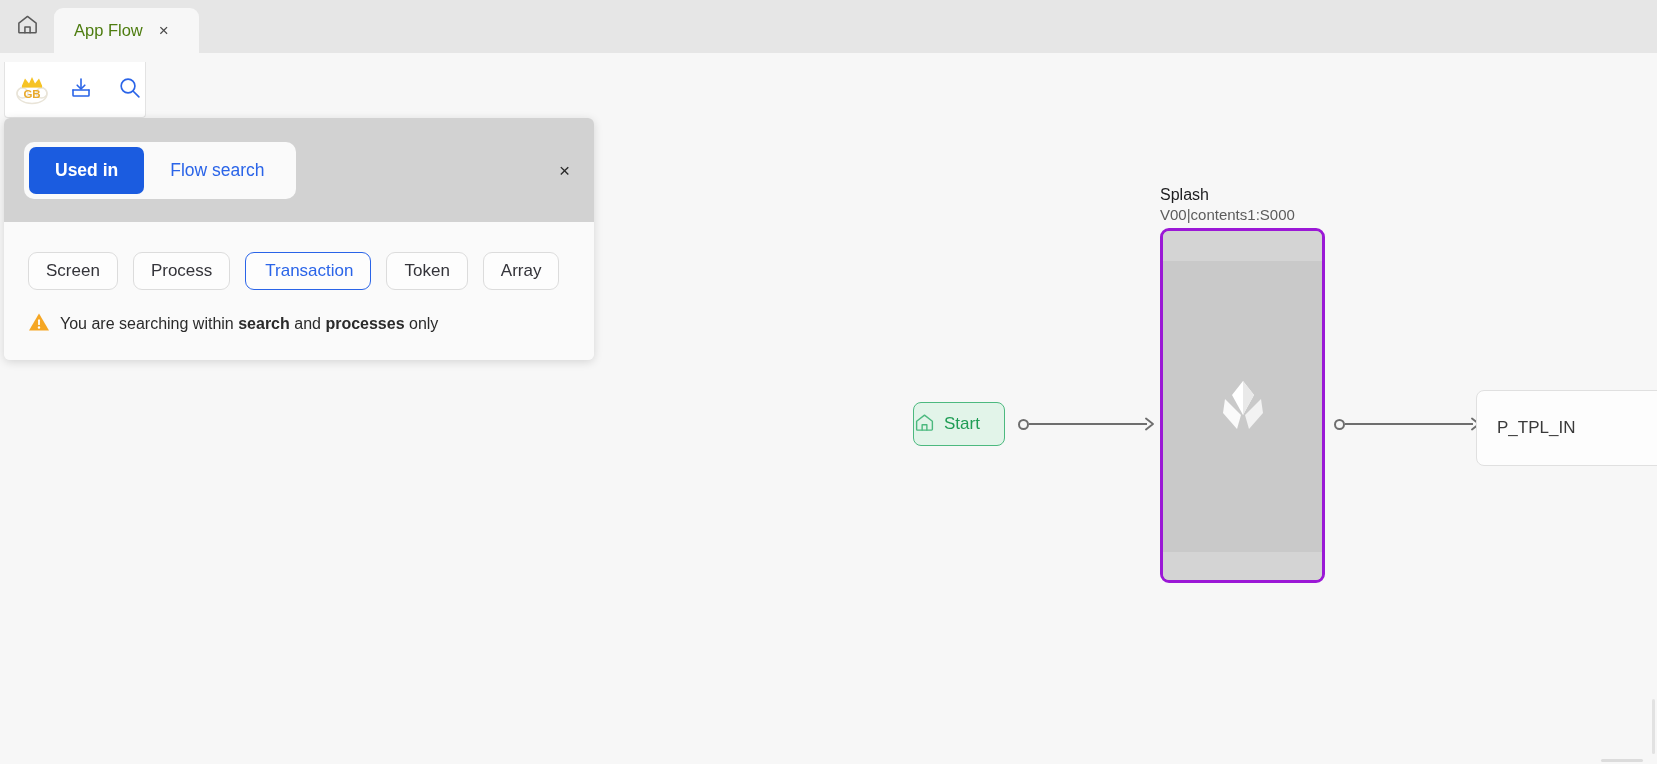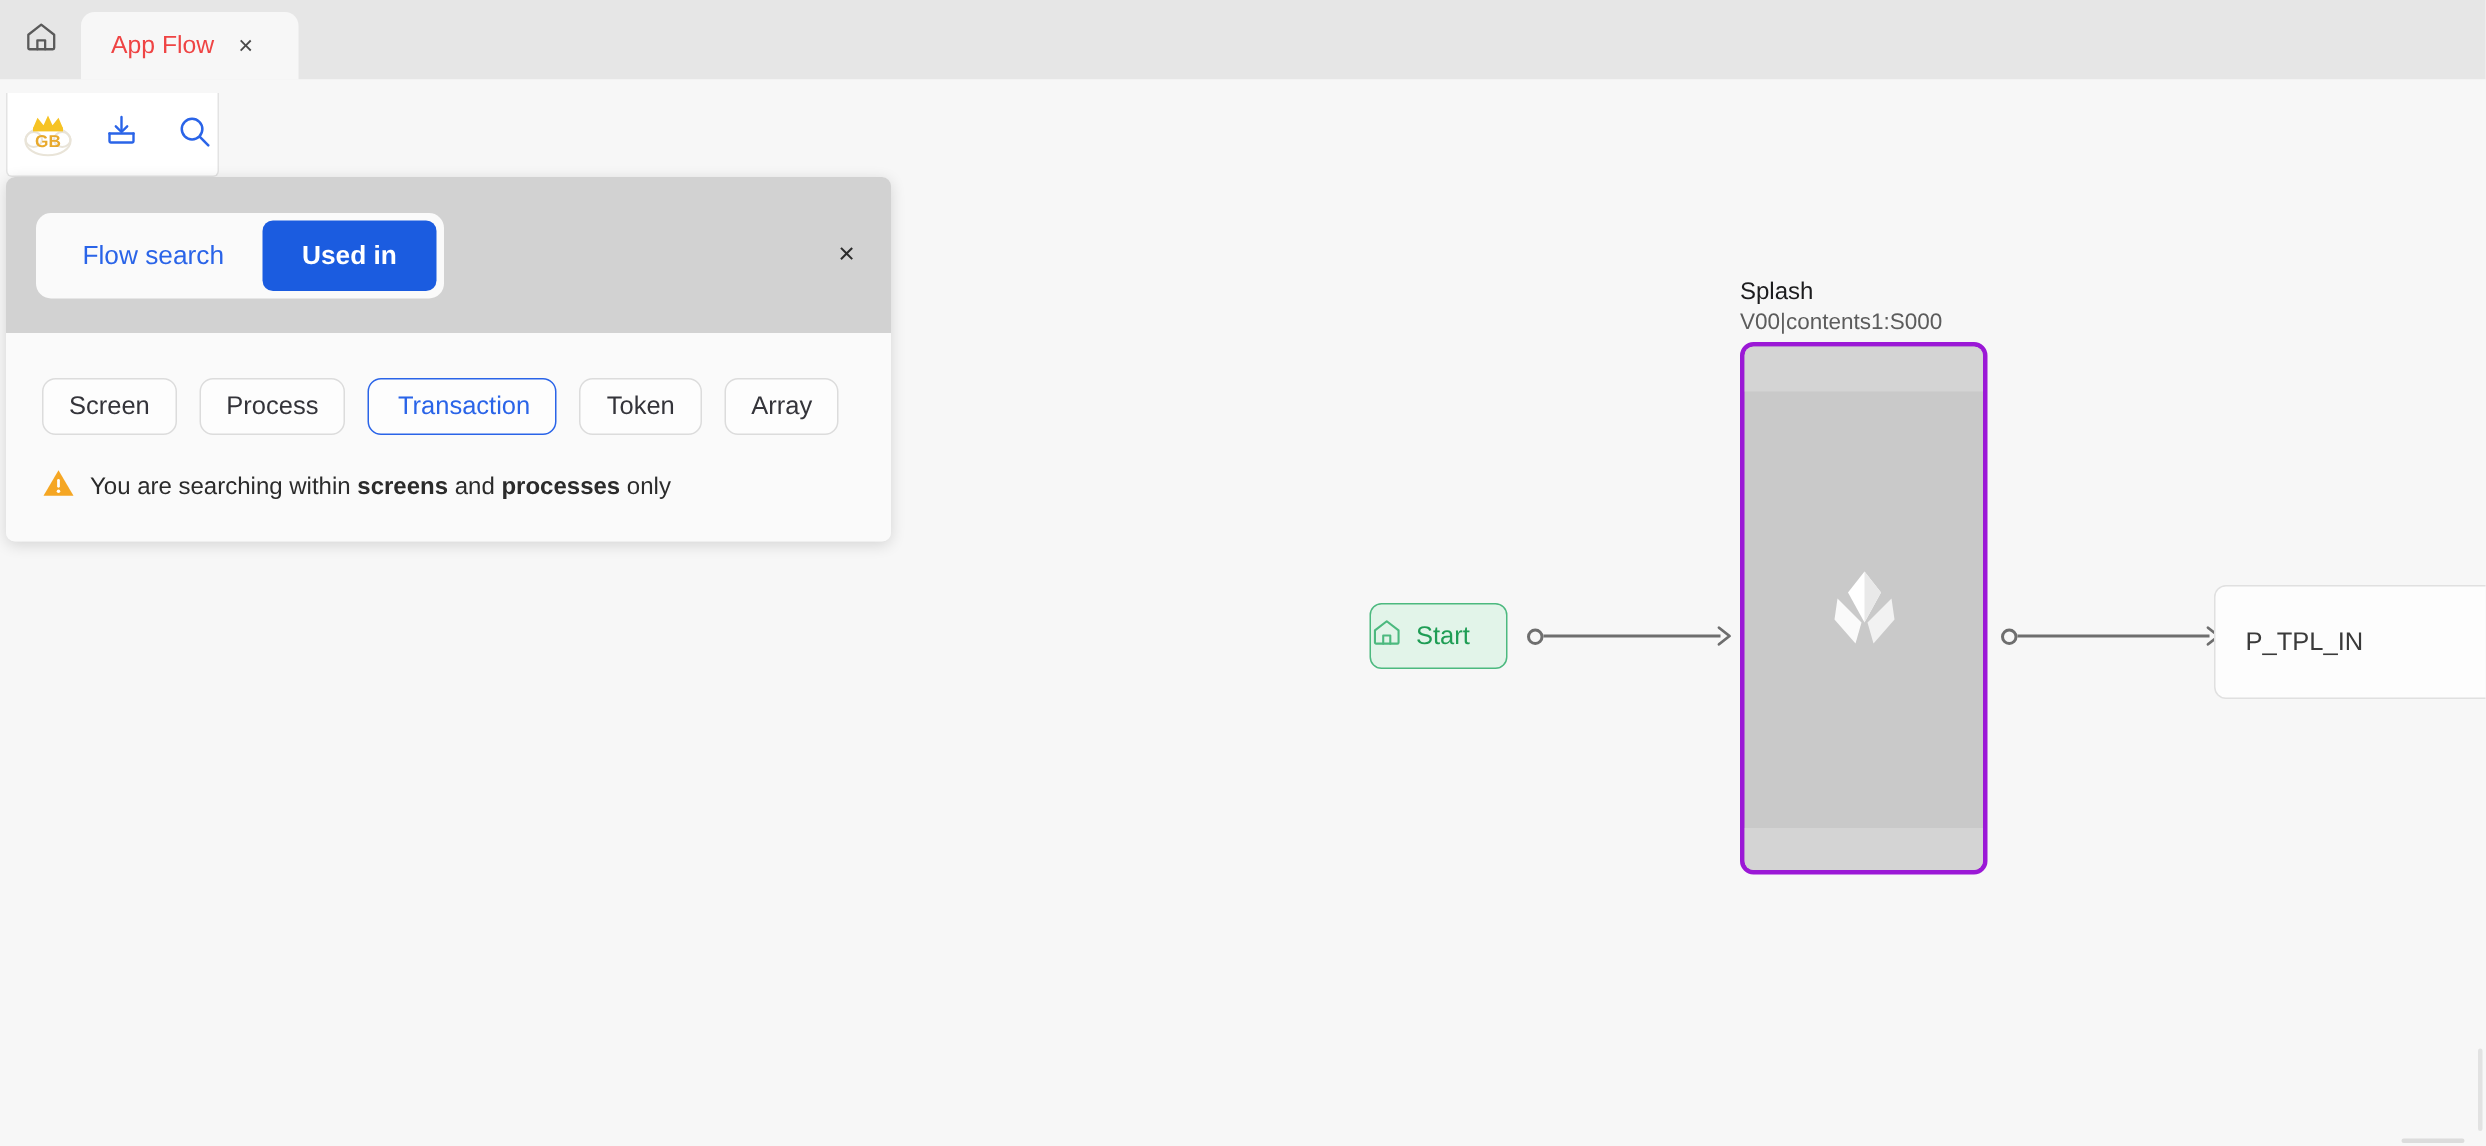--- a/index.html
+++ b/index.html
@@ -27,21 +27,21 @@
     height: 45px;
     min-width: 145px;
     background: #f7f7f7;
     border-radius: 9px 9px 0 0;
     display: flex; align-items: center;
     padding: 0 14px 0 20px;
     gap: 16px;
     cursor: pointer;
   }
   .tab-label {
-    font-size: 16.5px; color: #ef4444; white-space: nowrap;
+    font-size: 16.5px; color: #4d7c0f; white-space: nowrap;
   }
   .tab-close {
     font-size: 17px; color: #4a4a4a; line-height: 1;
     cursor: pointer; user-select: none;
   }
 
   
   .canvas {
     position: absolute; top: 53px; left: 0;
     width: 1657px; height: 711px;
@@ -285,25 +285,25 @@
           <path d="M15.6 15.6 21 21"></path>
         </svg>
       </span>
     </div>
   </div>
 
   <div class="panel">
 
     <div class="panel-header">
       <div class="segmented">
+        <div class="seg active">
+          <span>Used in</span>
+        </div>
         <div class="seg inactive">
           <span>Flow search</span>
-        </div>
-        <div class="seg active">
-          <span>Used in</span>
         </div>
       </div>
       <span class="panel-close">×</span>
     </div>
 
     <div class="panel-body">
 
       <div class="chips">
         <div class="chip">
           <span>Screen</span>
@@ -324,21 +324,21 @@
 
 
       <div class="warning">
         <span>
           <svg width="22" height="20" viewBox="0 0 24 22">
             <path d="M12 1.6 23 20.4H1z" fill="#f5a623"></path>
             <rect x="11" y="8" width="2" height="6.4" rx="1" fill="#ffffff"></rect>
             <circle cx="12" cy="17" r="1.3" fill="#ffffff"></circle>
           </svg>
         </span>
-        <span><span>You are searching within </span><b>screens</b><span> and </span><b>processes</b><span> only</span></span>
+        <span><span>You are searching within </span><b>search</b><span> and </span><b>processes</b><span> only</span></span>
       </div>
 
     </div>
   </div>
 
   <div class="node-start">
     <span>
       <svg width="21" height="21" viewBox="0 0 24 24" fill="none" stroke="#4cb97f" stroke-width="1.6" stroke-linecap="round" stroke-linejoin="round">
         <path d="M3 10.6 12 3.6l9 7v9.2a.9.9 0 0 1-.9.9H3.9a.9.9 0 0 1-.9-.9z"></path>
         <path d="M9.3 20.7v-6.2h5.4v6.2"></path>

